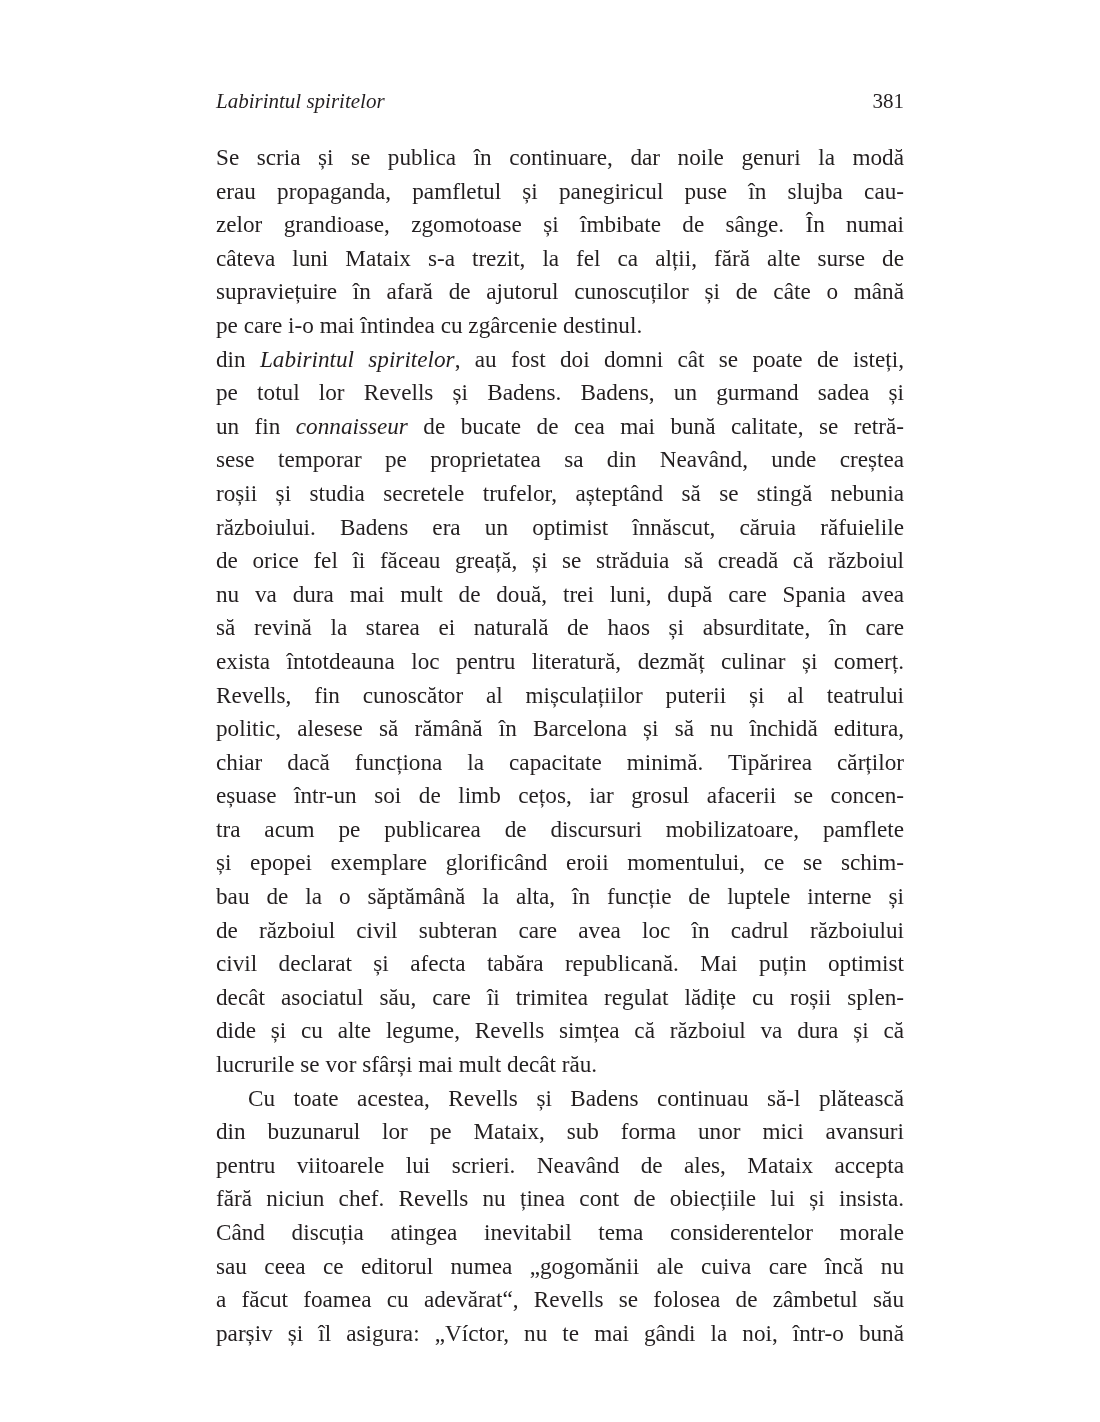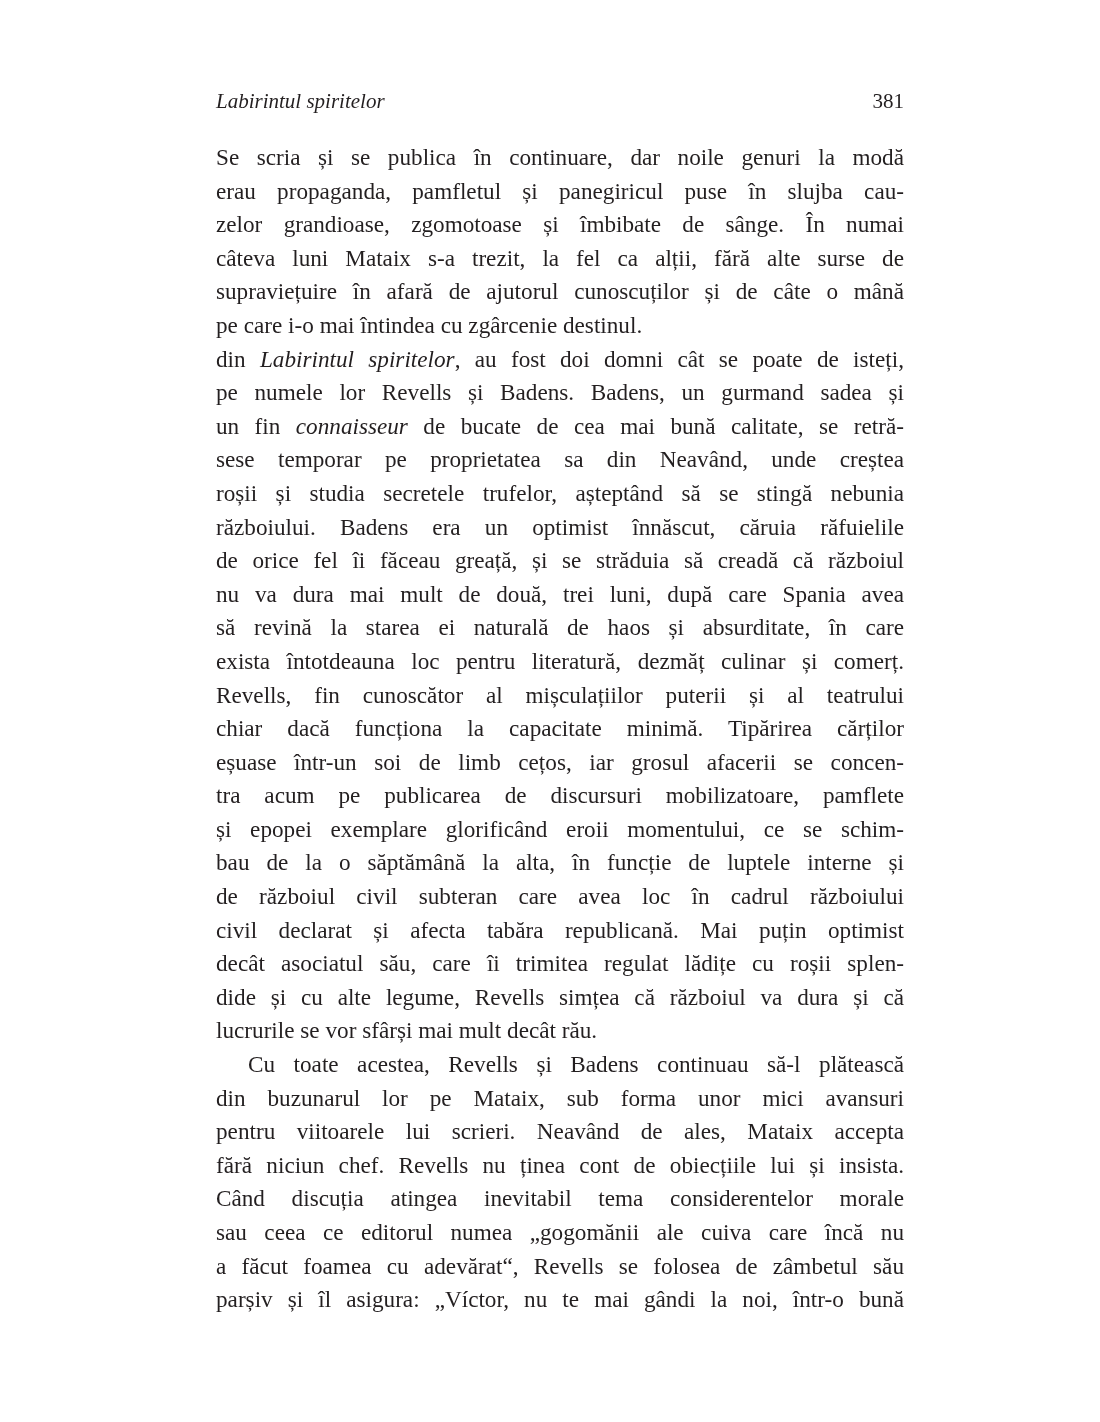--- a/index.html
+++ b/index.html
@@ -80,30 +80,31 @@
       <div>
         <span class="line"><span>Se scria și se publica în continuare, dar noile genuri la modă</span></span>
         <span class="line"><span>erau propaganda, pamfletul și panegiricul puse în slujba cau-</span></span>
         <span class="line"><span>zelor grandioase, zgomotoase și îmbibate de sânge. În numai</span></span>
         <span class="line"><span>câteva luni Mataix s-a trezit, la fel ca alții, fără alte surse de</span></span>
         <span class="line"><span>supraviețuire în afară de ajutorul cunoscuților și de câte o mână</span></span>
         <span class="line last"><span>pe care i-o mai întindea cu zgârcenie destinul.</span></span>
       </div>
       <div>
         <span class="line"><span>din </span><span class="seg-italic">Labirintul spiritelor</span><span>, au fost doi domni cât se poate de isteți,</span></span>
-        <span class="line"><span>pe numele lor Revells și Badens. Badens, un gurmand sadea și</span></span>
+        <span class="line"><span>pe totul lor Revells și Badens. Badens, un gurmand sadea și</span></span>
         <span class="line"><span>un fin </span><span class="seg-italic">connaisseur</span><span> de bucate de cea mai bună calitate, se retră-</span></span>
         <span class="line"><span>sese temporar pe proprietatea sa din Neavând, unde creștea</span></span>
         <span class="line"><span>roșii și studia secretele trufelor, așteptând să se stingă nebunia</span></span>
         <span class="line"><span>războiului. Badens era un optimist înnăscut, căruia răfuielile</span></span>
         <span class="line"><span>de orice fel îi făceau greață, și se străduia să creadă că războiul</span></span>
         <span class="line"><span>nu va dura mai mult de două, trei luni, după care Spania avea</span></span>
         <span class="line"><span>să revină la starea ei naturală de haos și absurditate, în care</span></span>
         <span class="line"><span>exista întotdeauna loc pentru literatură, dezmăț culinar și comerț.</span></span>
         <span class="line"><span>Revells, fin cunoscător al mișculațiilor puterii și al teatrului</span></span>
+        <span class="line"><span>politic, alesese să rămână în Barcelona și să nu închidă editura,</span></span>
         <span class="line"><span>chiar dacă funcționa la capacitate minimă. Tipărirea cărților</span></span>
         <span class="line"><span>eșuase într-un soi de limb cețos, iar grosul afacerii se concen-</span></span>
         <span class="line"><span>tra acum pe publicarea de discursuri mobilizatoare, pamflete</span></span>
         <span class="line"><span>și epopei exemplare glorificând eroii momentului, ce se schim-</span></span>
         <span class="line"><span>bau de la o săptămână la alta, în funcție de luptele interne și</span></span>
         <span class="line"><span>de războiul civil subteran care avea loc în cadrul războiului</span></span>
         <span class="line"><span>civil declarat și afecta tabăra republicană. Mai puțin optimist</span></span>
         <span class="line"><span>decât asociatul său, care îi trimitea regulat lădițe cu roșii splen-</span></span>
         <span class="line"><span>dide și cu alte legume, Revells simțea că războiul va dura și că</span></span>
         <span class="line last"><span>lucrurile se vor sfârși mai mult decât rău.</span></span>

